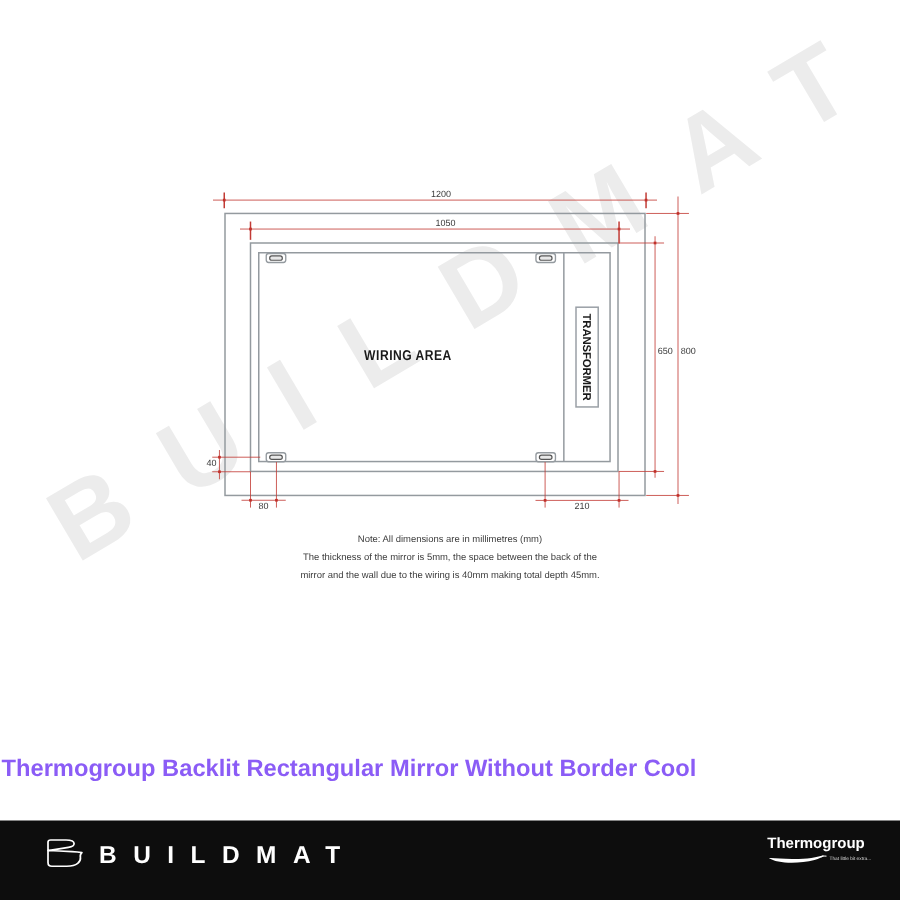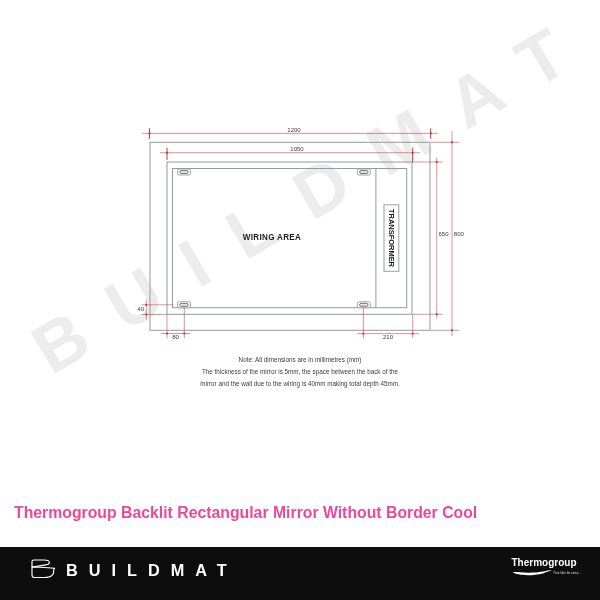--- a/index.html
+++ b/index.html
@@ -142,21 +142,21 @@
   </g>
 </svg>
 
 <div class="abs" style="left:0;top:353.5px;width:600px;text-align:center;font-size:6.3px;
      color:#3c3c3c;line-height:12.4px;letter-spacing:0;">
   Note: All dimensions are in millimetres (mm)<br>
   The thickness of the mirror is 5mm, the space between the back of the<br>
   mirror and the wall due to the wiring is 40mm making total depth 45mm.
 </div>
 
-<div class="abs" style="left:14px;top:504px;font-size:15.8px;font-weight:bold;color:#ec4899;white-space:nowrap;">Thermogroup Backlit Rectangular Mirror Without Border Cool</div>
+<div class="abs" style="left:1px;top:504px;font-size:15.8px;font-weight:bold;color:#8b5cf6;white-space:nowrap;">Thermogroup Backlit Rectangular Mirror Without Border Cool</div>
 
 <div class="abs" style="left:0;top:547px;width:600px;height:53px;background:#0d0d0d;"></div>
 
 <svg class="abs" style="left:30.4px;top:557.4px;" width="26" height="22" viewBox="0 0 26 22">
   <g fill="none" stroke="#fff" stroke-width="1.15" stroke-linejoin="round">
     <path d="M2,10 L2,4.4 Q2,3 3.8,3 L14,3 Q19.3,3 19.4,5.4 Q19.5,7.2 15.6,7.9 Q8,9.3 2,10 Z"></path>
     <path d="M2,10 L2,18 Q2,20.5 4.6,20.5 L14.5,20.5 Q19.5,20.5 21.8,18.6 Q24,16.7 23.6,14.6 Q23.2,12.6 24.6,11.4 Q22,11 18,10.8 Q9,10.3 2,10 Z"></path>
   </g>
 </svg>
 

